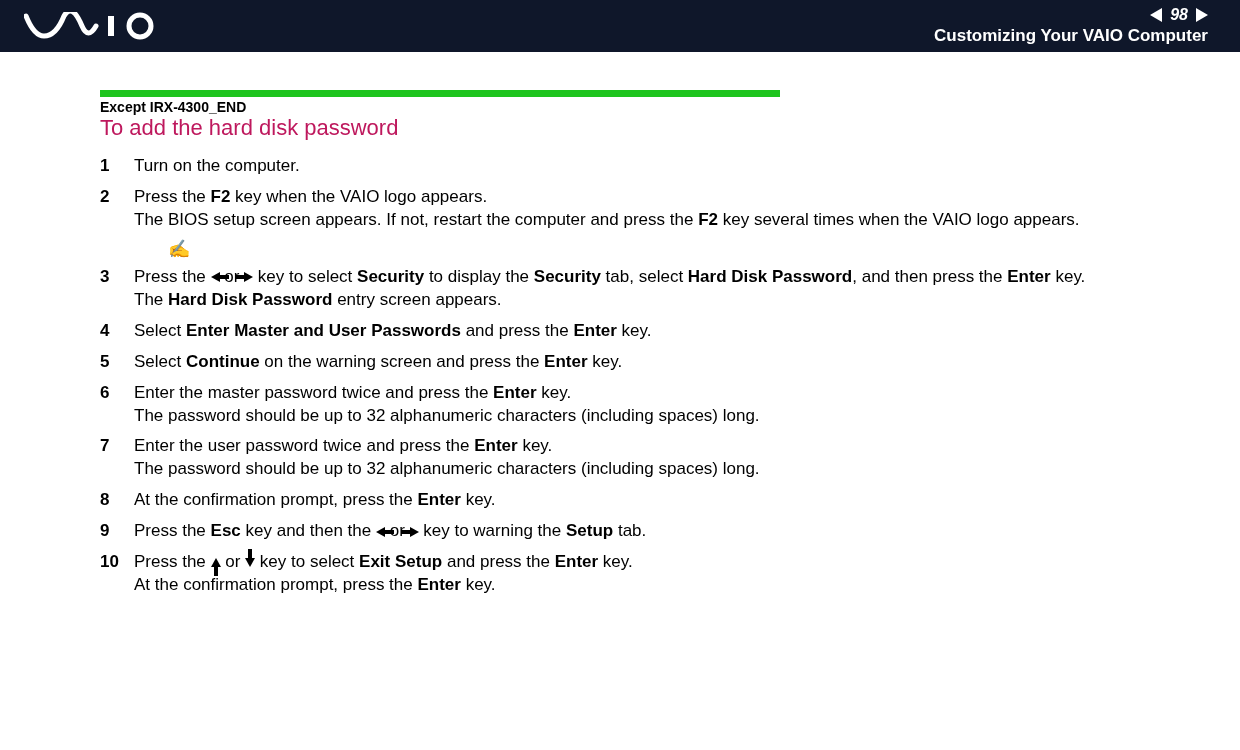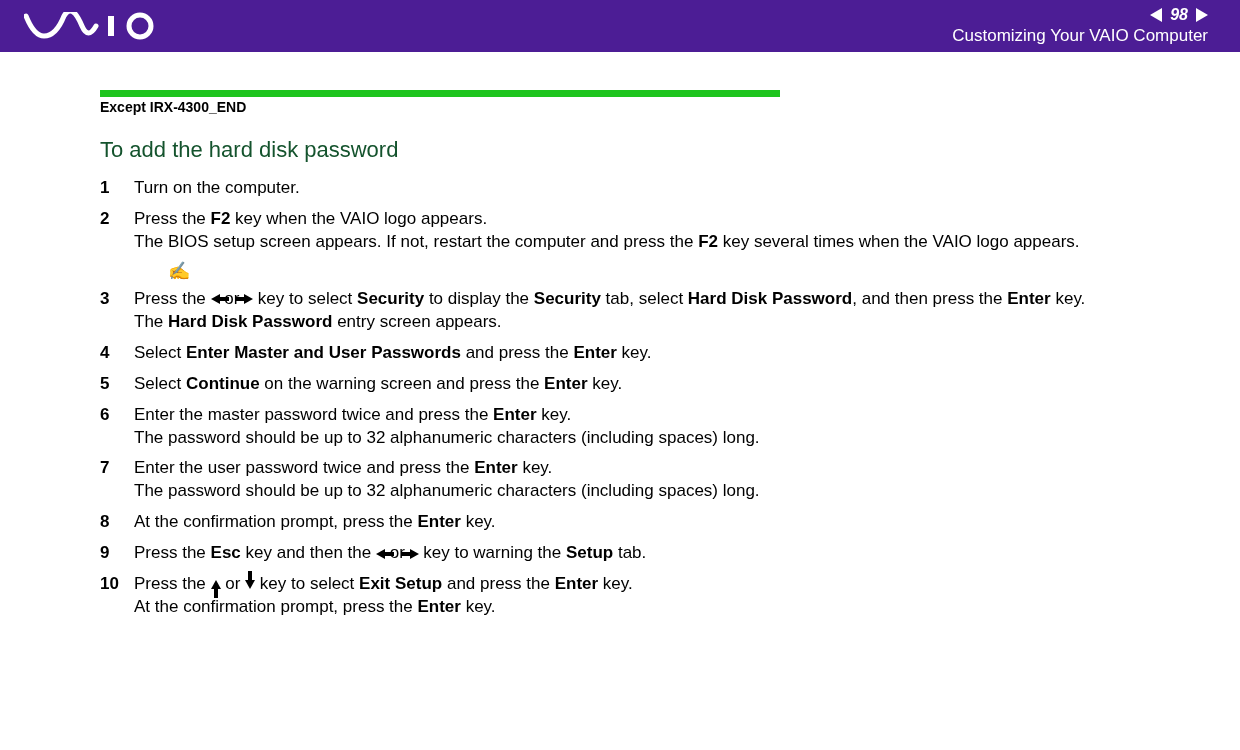--- a/index.html
+++ b/index.html
@@ -6,21 +6,21 @@
   body {
     margin: 0;
     padding: 0;
     font-family: Arial, Helvetica, sans-serif;
     background: #fff;
     width: 1240px;
     height: 750px;
     overflow: hidden;
   }
   .topbar {
-    background: #4c1d95;
+    background: #0f172a;
     color: #fff;
     height: 52px;
     display: flex;
     align-items: center;
     justify-content: space-between;
     padding: 0 20px 0 24px;
   }
   .logo {
     display: flex;
     align-items: center;
@@ -49,40 +49,40 @@
     border-bottom: 7px solid transparent;
     border-right: 12px solid #fff;
   }
   .tri-right {
     border-top: 7px solid transparent;
     border-bottom: 7px solid transparent;
     border-left: 12px solid #fff;
   }
   .pagenum { font-size: 16px; margin: 0 2px; }
   .section-title {
-    font-weight: normal;
+    font-weight: bold;
     font-size: 17px;
     margin-top: 2px;
   }
   .content {
     padding: 38px 56px 0 100px;
   }
   .greenbar {
     height: 7px;
     width: 680px;
     background: #1ec41e;
     margin-bottom: 2px;
   }
   .except {
     font-weight: bold;
     font-size: 14px;
-    margin-bottom: 22px;
+    margin-bottom: 0;
   }
   .subhead {
-    color: #14532d;
+    color: #be185d;
     font-size: 22px;
     margin-bottom: 14px;
   }
   ol {
     list-style: none;
     padding: 0;
     margin: 0;
     counter-reset: step;
   }
   ol > li {

